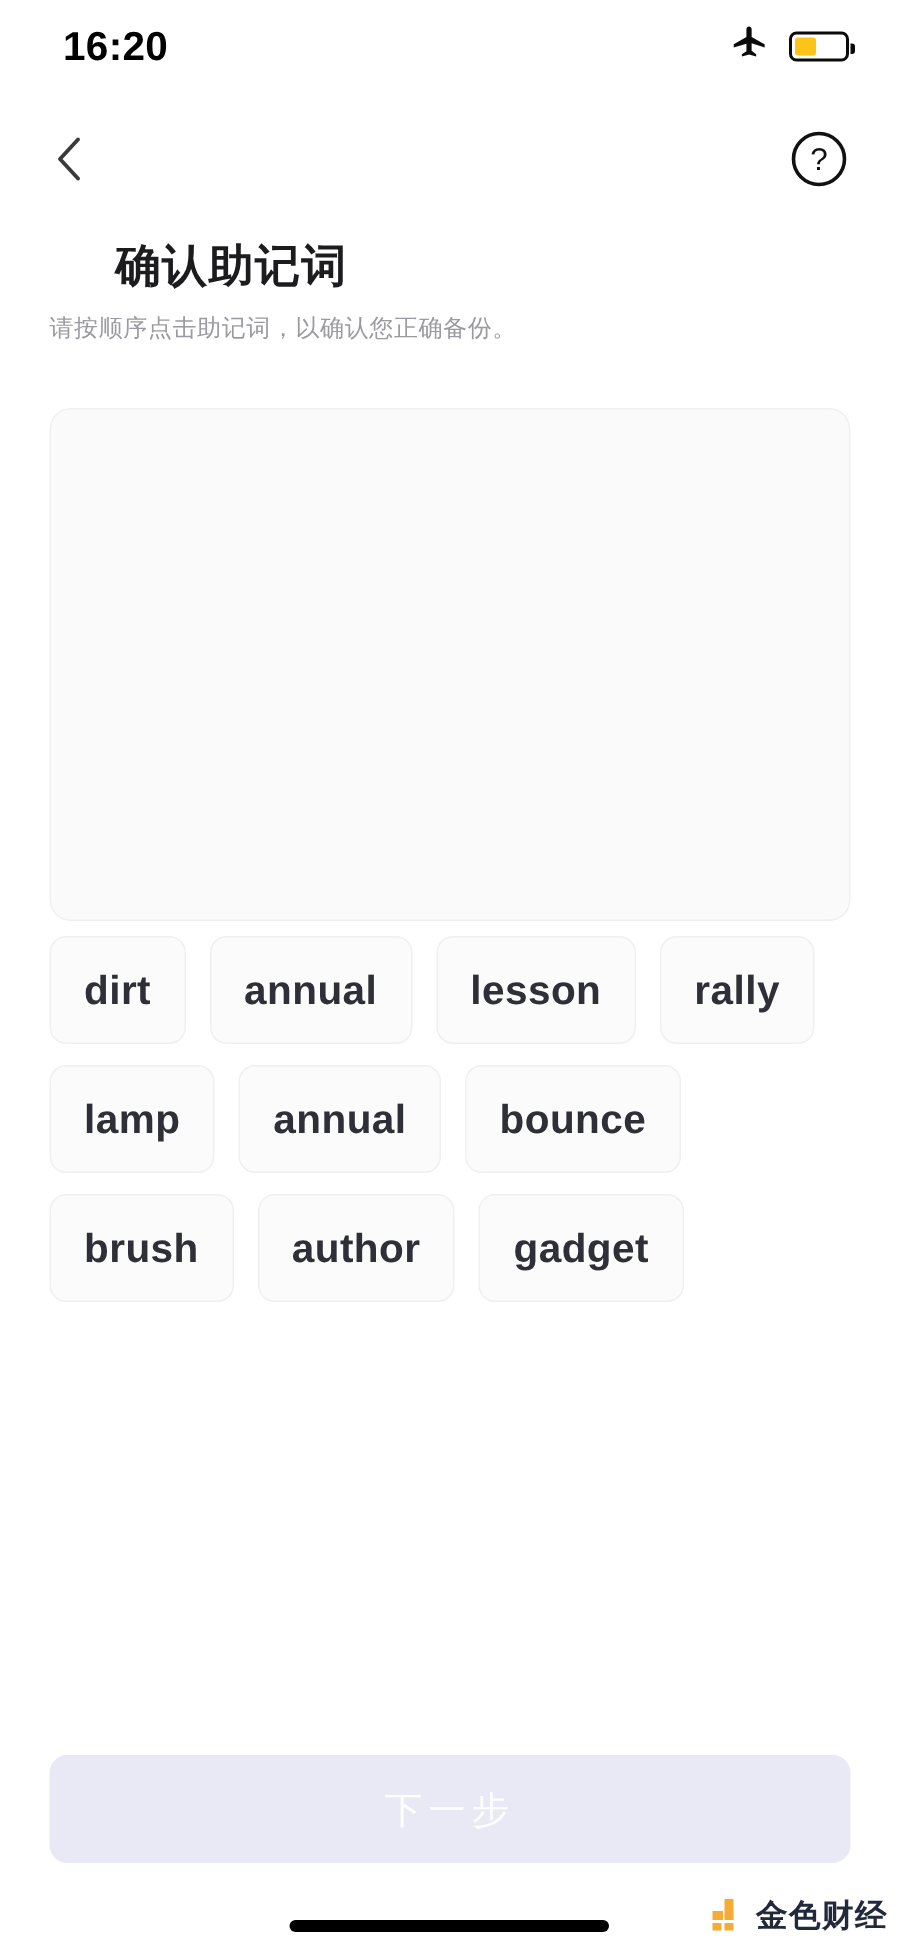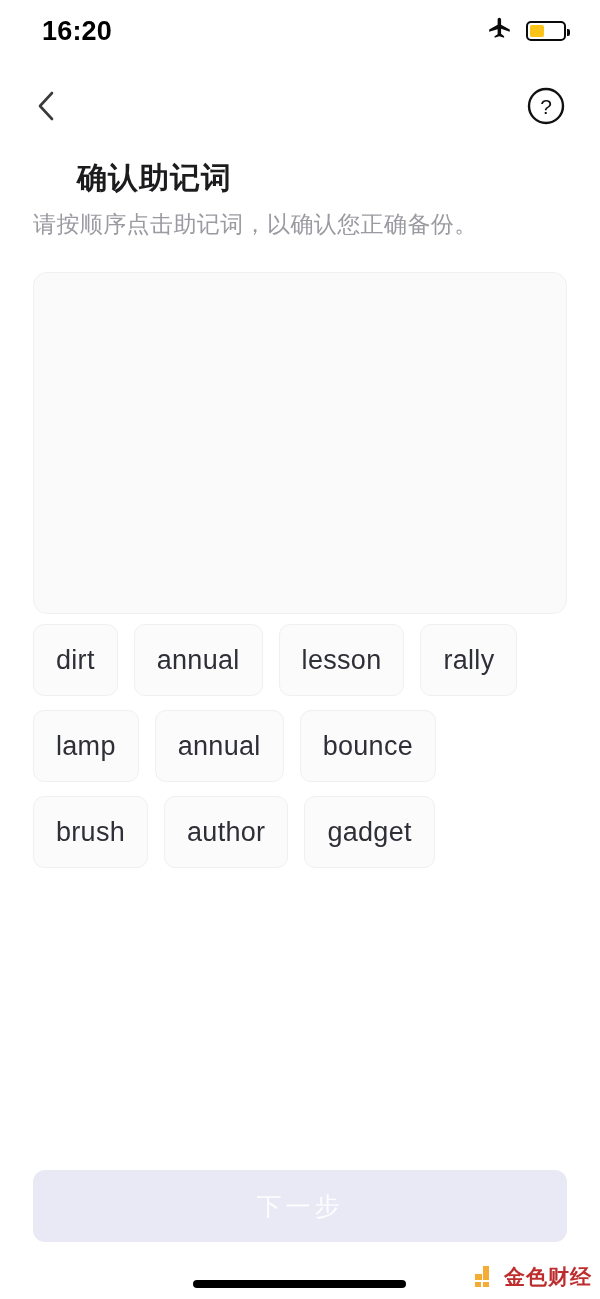--- a/index.html
+++ b/index.html
@@ -48,21 +48,21 @@
 
   
   .heading { position:absolute; top:158px; left:33px; width:534px; }
   .page-title {
     font-size:30px; font-weight:bold; color:#1c1c1e; letter-spacing:1px;
     line-height:1.3;
     margin-left:44px;
   }
   .page-subtitle {
     margin-top:12px;
-    font-size:23px; color:#9a9aa1; letter-spacing:0.4px; line-height:1.35;
+    font-size:16px; color:#9a9aa1; letter-spacing:0.4px; line-height:1.35;
   }
 
   
   .answer-area {
     position:absolute; top:272px; left:33px;
     width:534px; height:342px;
     background:#fafafa;
     border:1px solid #f0f0f0;
     border-radius:14px;
   }
@@ -77,20 +77,21 @@
   .word-chip {
     background:#fbfbfb;
     border:1px solid #f0f0f0;
     border-radius:11px;
     height:72px;
     padding:12px 22px;
     display:flex; align-items:center; justify-content:center;
     font-size:27px; color:#2f3037;
     letter-spacing:0.3px;
     cursor:pointer;
+    font-weight:bold;
   }
 
   
   .next-button {
     position:absolute; left:33px; top:1170px;
     width:534px; height:72px;
     background:#e9e9f5;
     border:none; border-radius:12px;
     color:#fdfdff;
     font-size:25px; letter-spacing:4px;
@@ -107,21 +108,21 @@
   }
 
   
   .watermark {
     position:absolute; right:8px; bottom:8px;
     display:flex; align-items:center; gap:7px;
     opacity:0.92;
   }
   .wm-logo { display:block; }
   .wm-text {
-    font-size:21px; color:#b91c1c; font-weight:bold;
+    font-size:21px; color:#0f172a; font-weight:bold;
     letter-spacing:1px;
     font-family:"Liberation Sans", sans-serif;
   }
 </style>
 </head>
 <body>
 
 <div class="phone">
 
   <div class="status-bar">

